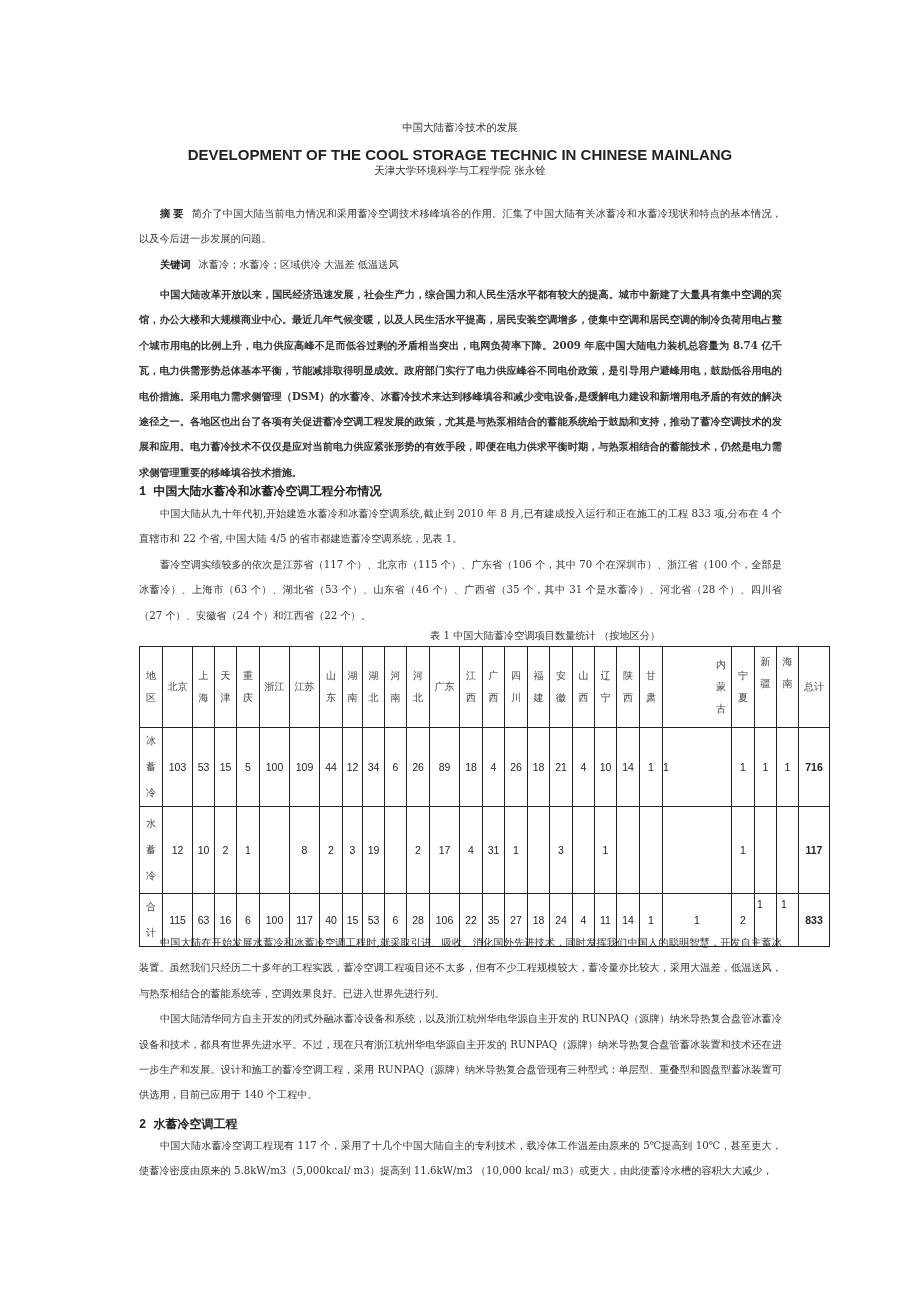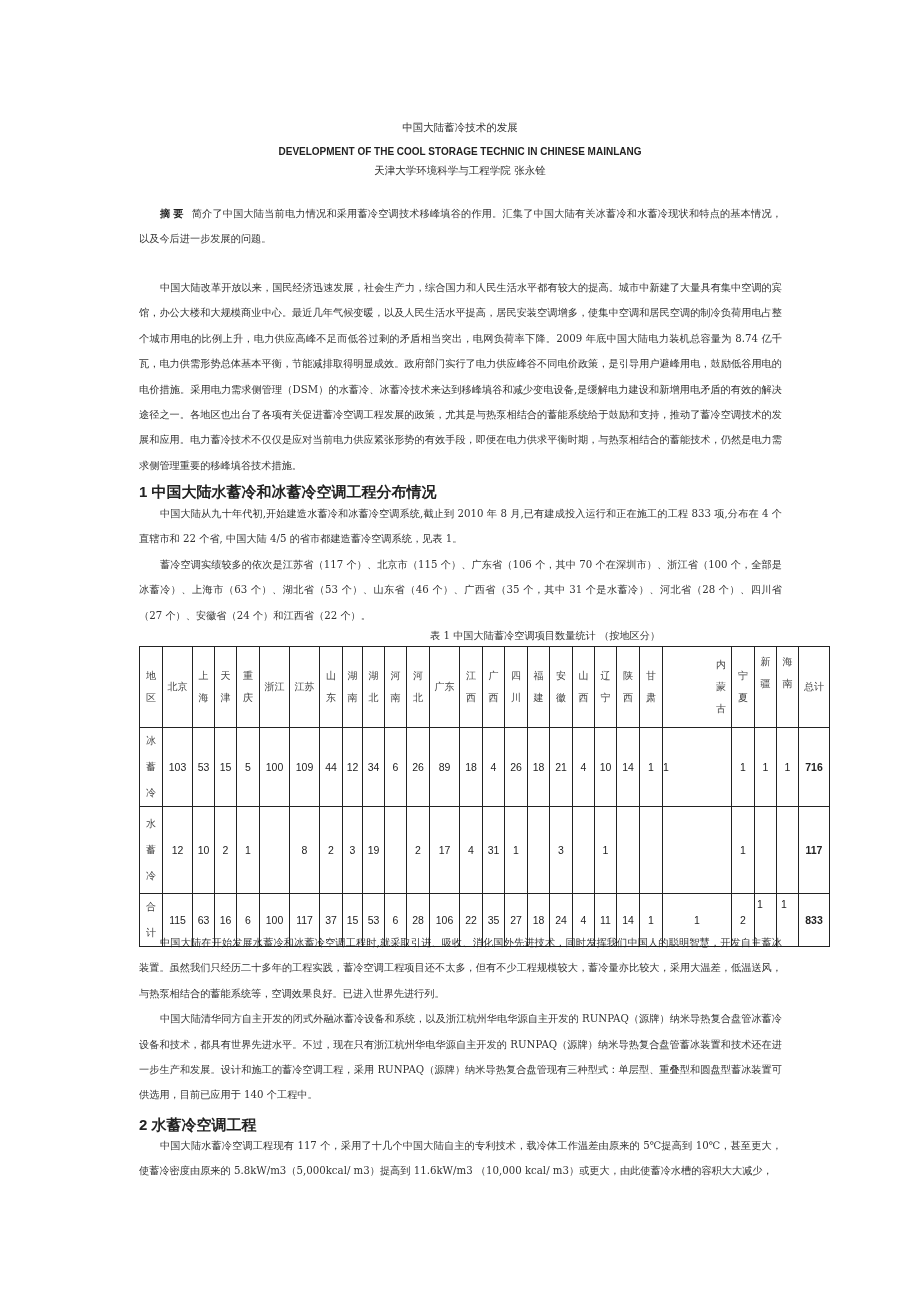--- a/index.html
+++ b/index.html
@@ -1,27 +1,27 @@
 <!DOCTYPE html>
 <html><head>
 <meta charset="utf-8">
 <style>
   html, body { margin: 0; padding: 0; background: #ffffff; }
   body { width: 920px; height: 1302px; position: relative; overflow: hidden;
          font-family: "DejaVu Serif", "Liberation Serif", serif; color: #222; }
   .page { position: absolute; left: 0; top: 0; width: 920px; height: 1302px; }
   .center { position: absolute; left: 0; width: 920px; text-align: center; }
   .title-cn { top: 121px; font-size: 10.5px; color: #333; }
-  .title-en { top: 146px; font-family: "Liberation Sans", sans-serif; font-weight: bold; font-size: 10px; color: #222; letter-spacing: 0; }
+  .title-en { top: 146px; font-family: "Liberation Sans", sans-serif; font-weight: bold; font-size: 15px; color: #222; letter-spacing: 0; }
   .author { top: 164px; font-size: 10.5px; color: #333; }
   .block { position: absolute; left: 139px; width: 643px; font-size: 10.2px; line-height: 25.4px; color: #333; text-align: justify; }
   .block p { margin: 0; text-indent: 21px; }
   .block p.noind { text-indent: 0; }
   .lbl { font-weight: bold; font-family: "Liberation Sans", sans-serif; color: #222; margin-right: 8px; }
-  .heading { position: absolute; left: 139px; font-family: Liberation Sans, sans-serif; font-weight: bold; font-size: 15px; color: #222; }
+  .heading { position: absolute; left: 139px; font-family: Liberation Mono, monospace; font-weight: bold; font-size: 12px; color: #222; }
   .caption { position: absolute; left: 430px; top: 629px; font-size: 10.2px; color: #333; }
   .watermark { position: absolute; left: 232px; top: 596px; font-family: "Liberation Sans", sans-serif; font-size: 56px; color: #e4e4e4; letter-spacing: 4px; z-index: 0; pointer-events: none; }
   table.stats { position: absolute; left: 139px; top: 646px; border-collapse: collapse; z-index: 1; background: transparent; }
   table.stats td { border: 1.5px solid #222; padding: 0; text-align: center; vertical-align: middle;
                    font-family: "Liberation Sans", sans-serif; font-size: 10.5px; color: #222; }
   table.stats td.hd { font-family: "DejaVu Serif", serif; font-size: 10px; color: #444; line-height: 22px; }
   table.stats td.rowhd { font-family: "DejaVu Serif", serif; font-size: 10px; color: #444; line-height: 26px; }
   table.stats td.total { font-weight: bold; }
   .vt { display: inline-block; width: 12px; word-break: break-all; white-space: normal; }
   tr.r-head td { height: 76px; }
@@ -35,23 +35,26 @@
 <div class="page">
 
   <div class="center title-cn">中国大陆蓄冷技术的发展</div>
   <div class="center title-en">DEVELOPMENT OF THE COOL STORAGE TECHNIC IN CHINESE MAINLANG</div>
   <div class="center author">天津大学环境科学与工程学院   张永铨</div>
 
   <div class="block" style="top:201px;">
     <p class="noind" style="text-indent:21px;">
       <span class="lbl">摘  要</span><span>简介了中国大陆当前电力情况和采用蓄冷空调技术移峰填谷的作用。汇集了中国大陆有关冰蓄冷和水蓄冷现状和特点的基本情况，以及今后进一步发展的问题。</span>
     </p>
+    <p class="noind" style="text-indent:21px;">
+      <span class="lbl">关键词</span><span>冰蓄冷；水蓄冷；区域供冷   大温差   低温送风</span>
+    </p>
   </div>
 
-  <div class="block" style="top:275px;">
+  <div class="block" style="top:282px;font-weight:bold;">
     <p>中国大陆改革开放以来，国民经济迅速发展，社会生产力，综合国力和人民生活水平都有较大的提高。城市中新建了大量具有集中空调的宾馆，办公大楼和大规模商业中心。最近几年气候变暖，以及人民生活水平提高，居民安装空调增多，使集中空调和居民空调的制冷负荷用电占整个城市用电的比例上升，电力供应高峰不足而低谷过剩的矛盾相当突出，电网负荷率下降。2009 年底中国大陆电力装机总容量为 8.74 亿千瓦，电力供需形势总体基本平衡，节能减排取得明显成效。政府部门实行了电力供应峰谷不同电价政策，是引导用户避峰用电，鼓励低谷用电的电价措施。采用电力需求侧管理（DSM）的水蓄冷、冰蓄冷技术来达到移峰填谷和减少变电设备,是缓解电力建设和新增用电矛盾的有效的解决途径之一。各地区也出台了各项有关促进蓄冷空调工程发展的政策，尤其是与热泵相结合的蓄能系统给于鼓励和支持，推动了蓄冷空调技术的发展和应用。电力蓄冷技术不仅仅是应对当前电力供应紧张形势的有效手段，即便在电力供求平衡时期，与热泵相结合的蓄能技术，仍然是电力需求侧管理重要的移峰填谷技术措施。</p>
   </div>
 
   <div class="heading" style="top:483px;">1  中国大陆水蓄冷和冰蓄冷空调工程分布情况</div>
 
   <div class="block" style="top:501px;">
     <p>中国大陆从九十年代初,开始建造水蓄冷和冰蓄冷空调系统,截止到 2010 年 8 月,已有建成投入运行和正在施工的工程 833 项,分布在 4 个直辖市和 22 个省, 中国大陆 4/5 的省市都建造蓄冷空调系统，见表 1。</p>
     <p>蓄冷空调实绩较多的依次是江苏省（117 个）、北京市（115 个）、广东省（106 个，其中 70 个在深圳市）、浙江省（100 个，全部是冰蓄冷）、上海市（63 个）、湖北省（53 个）、山东省（46 个）、广西省（35 个，其中 31 个是水蓄冷）、河北省（28 个）、四川省（27 个）、安徽省（24 个）和江西省（22 个）。</p>
   </div>
 
@@ -148,21 +151,21 @@
       <td class="total">117</td>
     </tr>
     <tr class="r-sum">
       <td class="rowhd"><span class="vt">合计</span></td>
       <td>115</td>
       <td>63</td>
       <td>16</td>
       <td>6</td>
       <td>100</td>
       <td>117</td>
-      <td>37</td>
+      <td>40</td>
       <td>15</td>
       <td>53</td>
       <td>6</td>
       <td>28</td>
       <td>106</td>
       <td>22</td>
       <td>35</td>
       <td>27</td>
       <td>18</td>
       <td>24</td>

